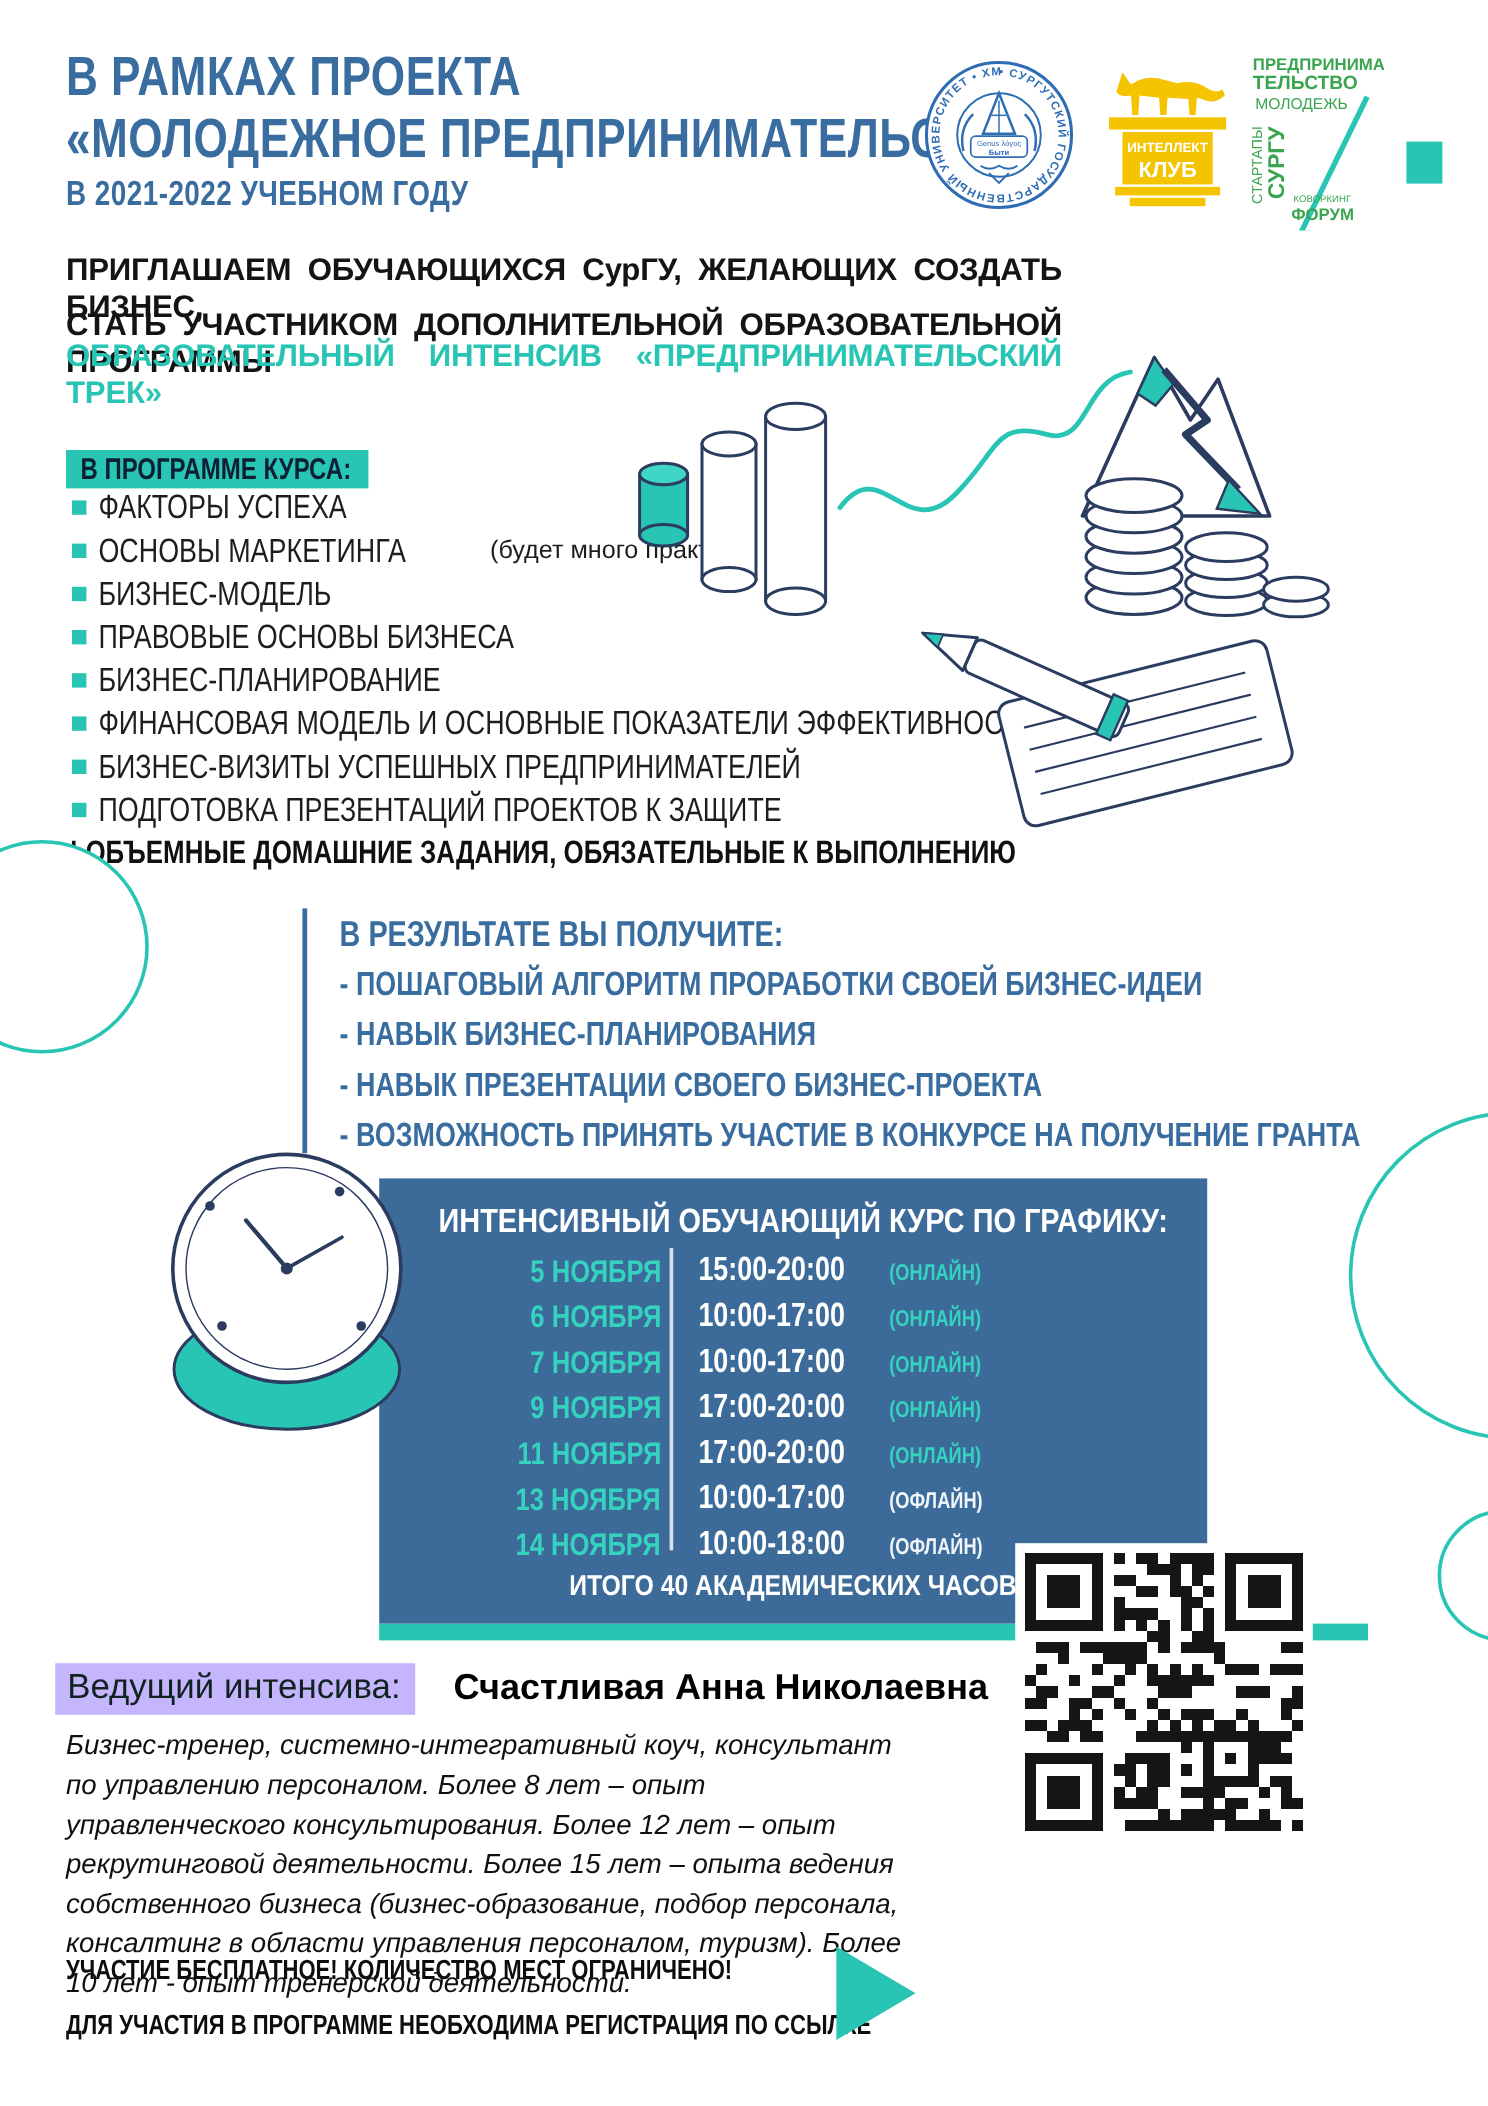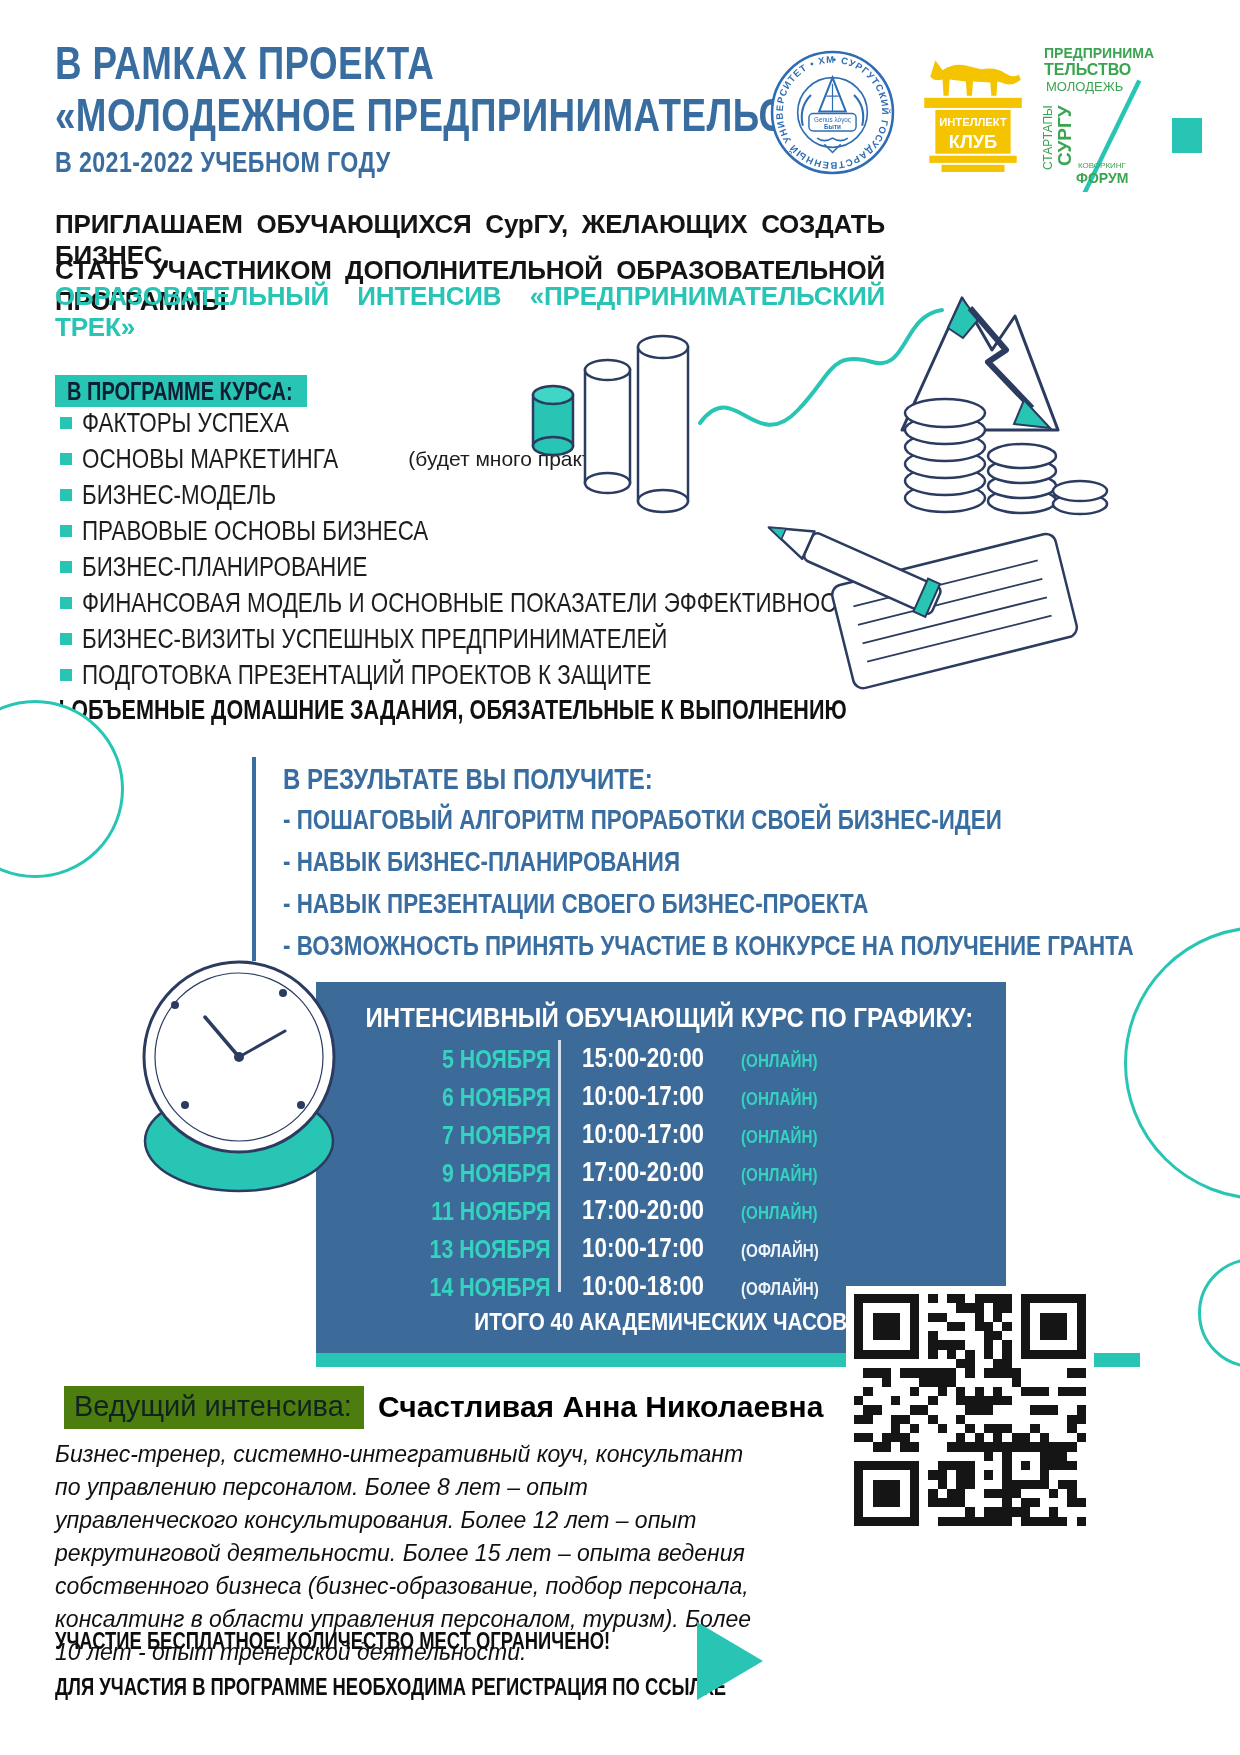--- a/index.html
+++ b/index.html
@@ -58,21 +58,21 @@
   .teal-strip { left:316px; top:1353px; width:824px; height:14px; background:#29c5b4; }
 
   
   .ring { border:3px solid #29c5b4; border-radius:50%; background:#ffffff; box-sizing:border-box; }
   .ring-left  { left:-54px;  top:700px;  width:178px; height:178px; }
   .ring-right { left:1124px; top:926px;  width:274px; height:274px; }
   .ring-small { left:1198px; top:1258px; width:110px; height:110px; }
   .teal-square { left:1172px; top:118px; width:30px; height:35px; background:#29c5b4; }
 
   
-  .pres-label { left:64px; top:1386px; background:#4d7c0f; padding:4px 12px 6px 10px; }
+  .pres-label { left:46px; top:1386px; background:#c4b5fd; padding:4px 12px 6px 10px; }
   .pres-label span { font-size:29px; color:#10231f; }
   .pres-name { left:378px; top:1390px; font-size:30px; font-weight:bold; color:#000; }
   .pres-bio { left:55px; top:1438px; width:714px; font-size:23px; font-style:italic;
               line-height:33px; color:#101010; }
 
   
   .foot { left:55px; font-size:23px; font-weight:bold; color:#0d0d0d; }
   .f1 { top:1628px; } .f2 { top:1674px; }
   .play-triangle { left:697px; top:1622px; width:0; height:0;
     border-top:39px solid transparent; border-bottom:39px solid transparent;

